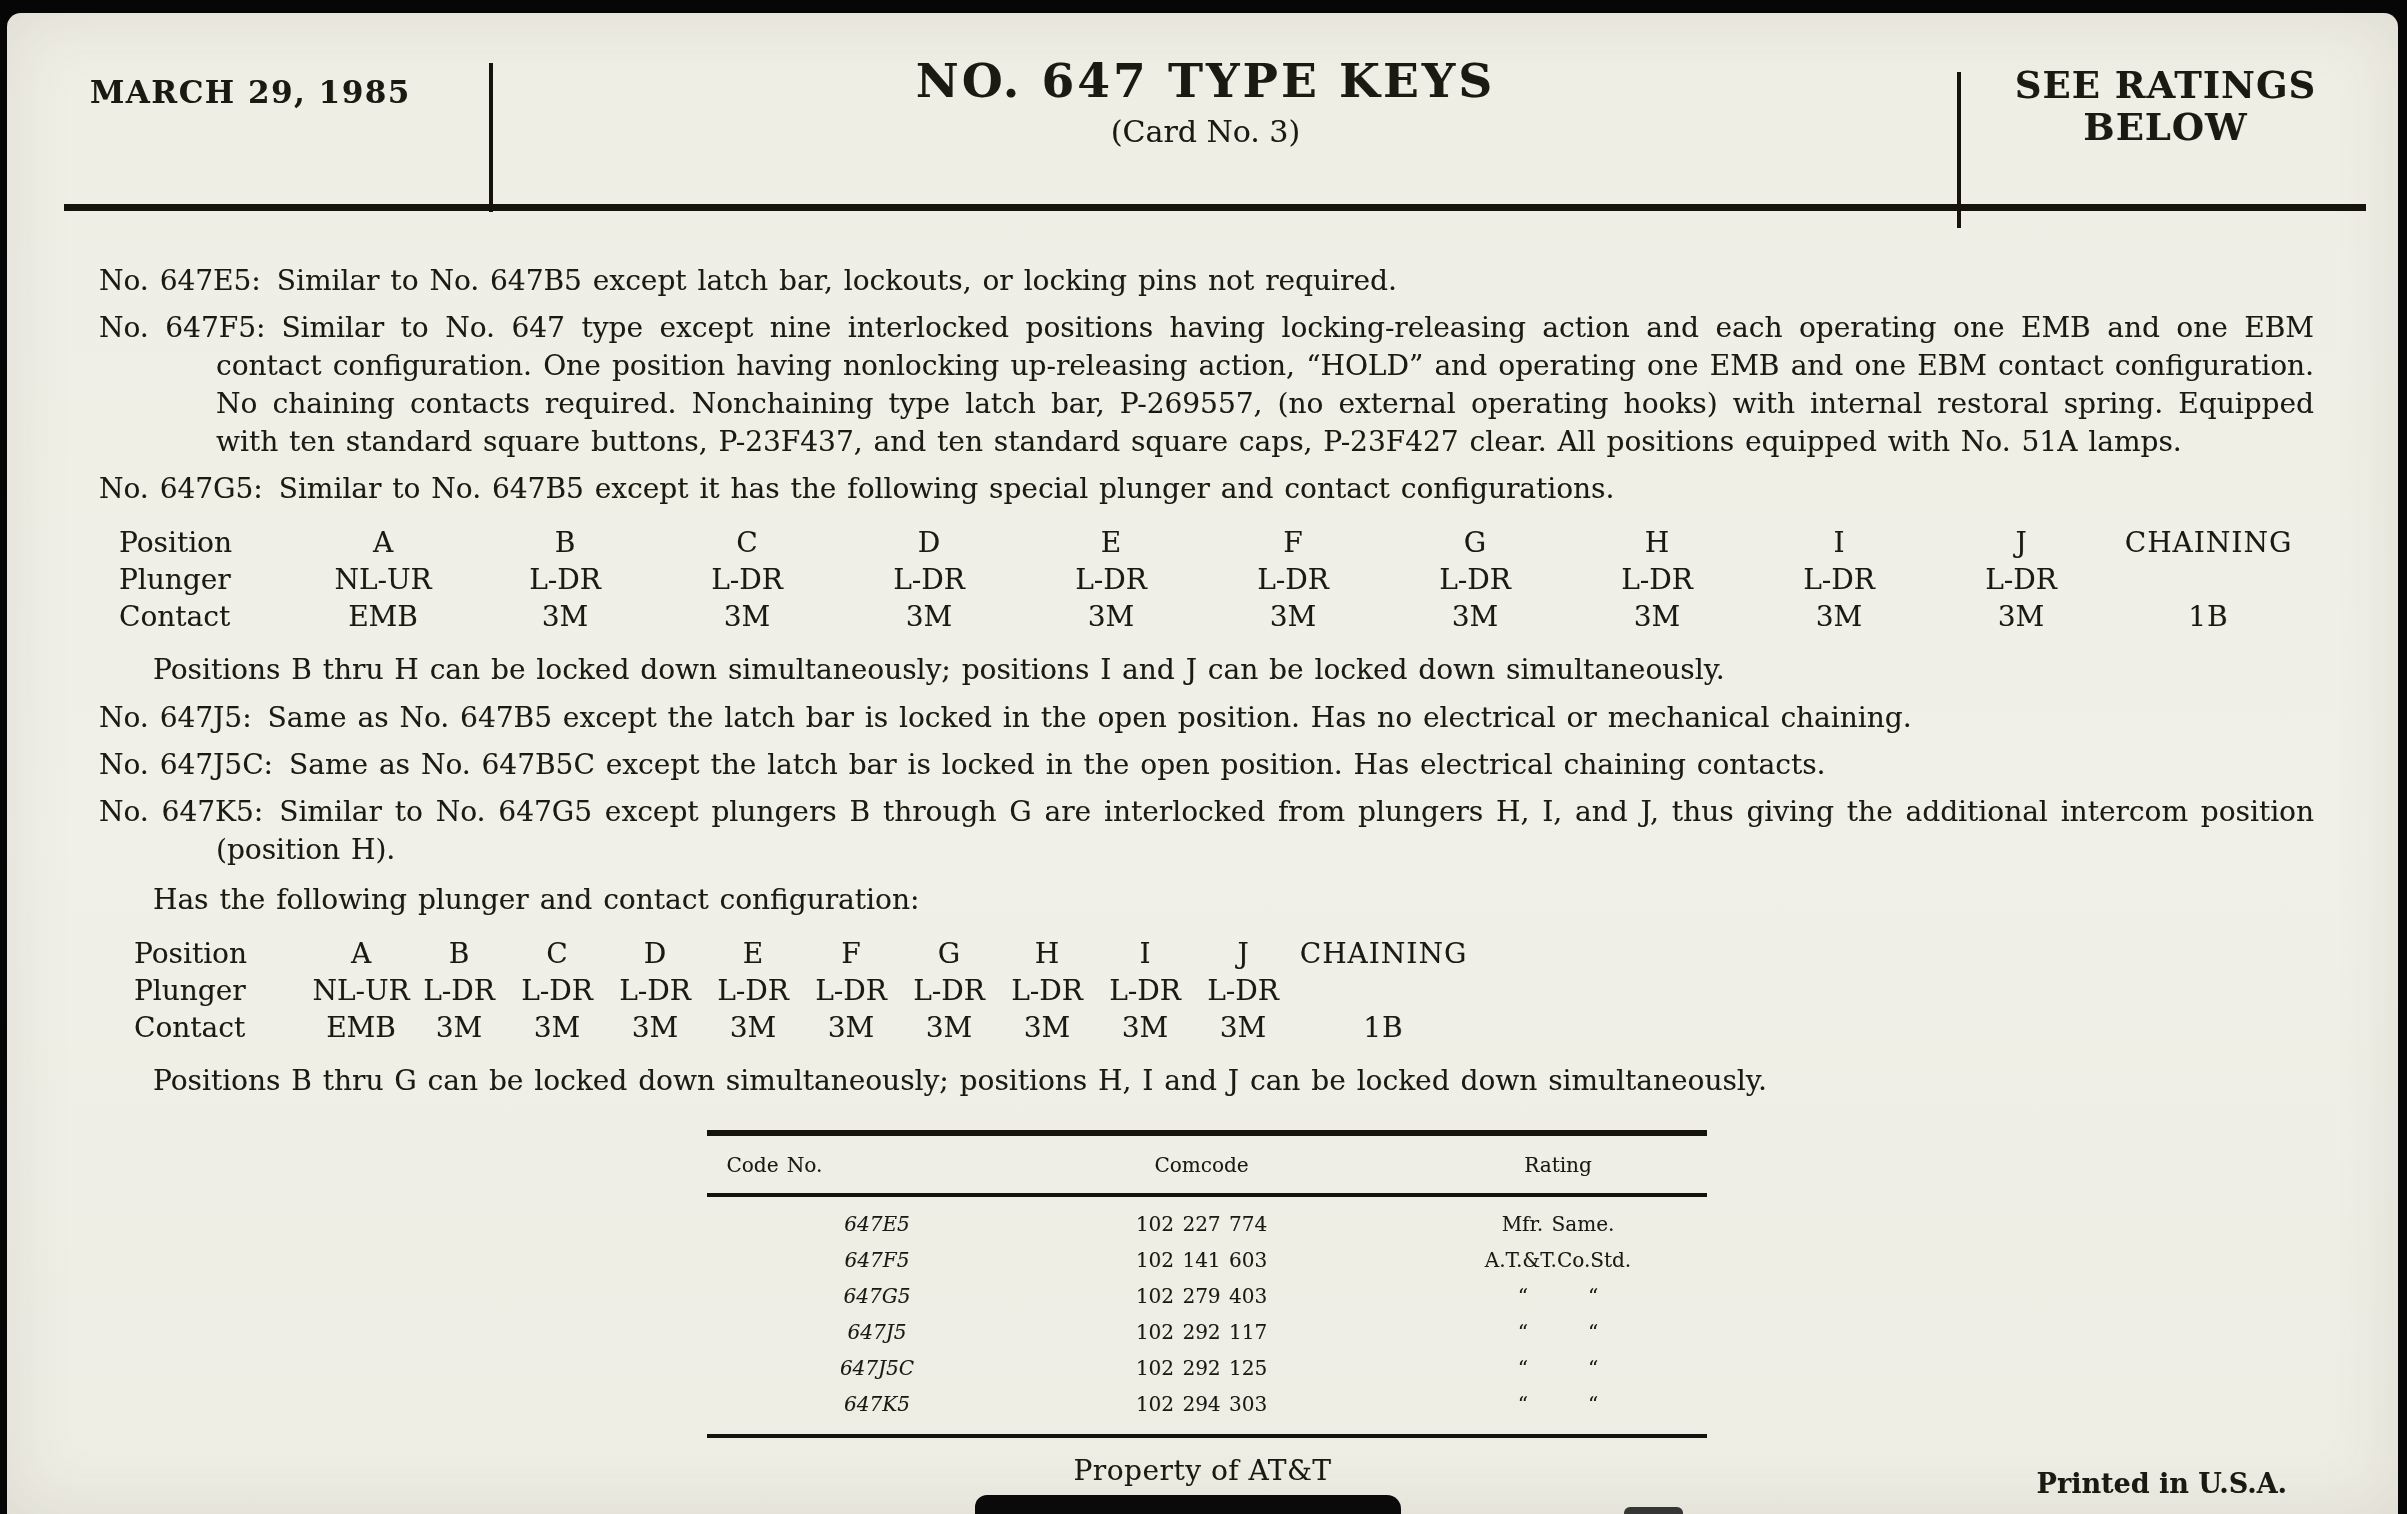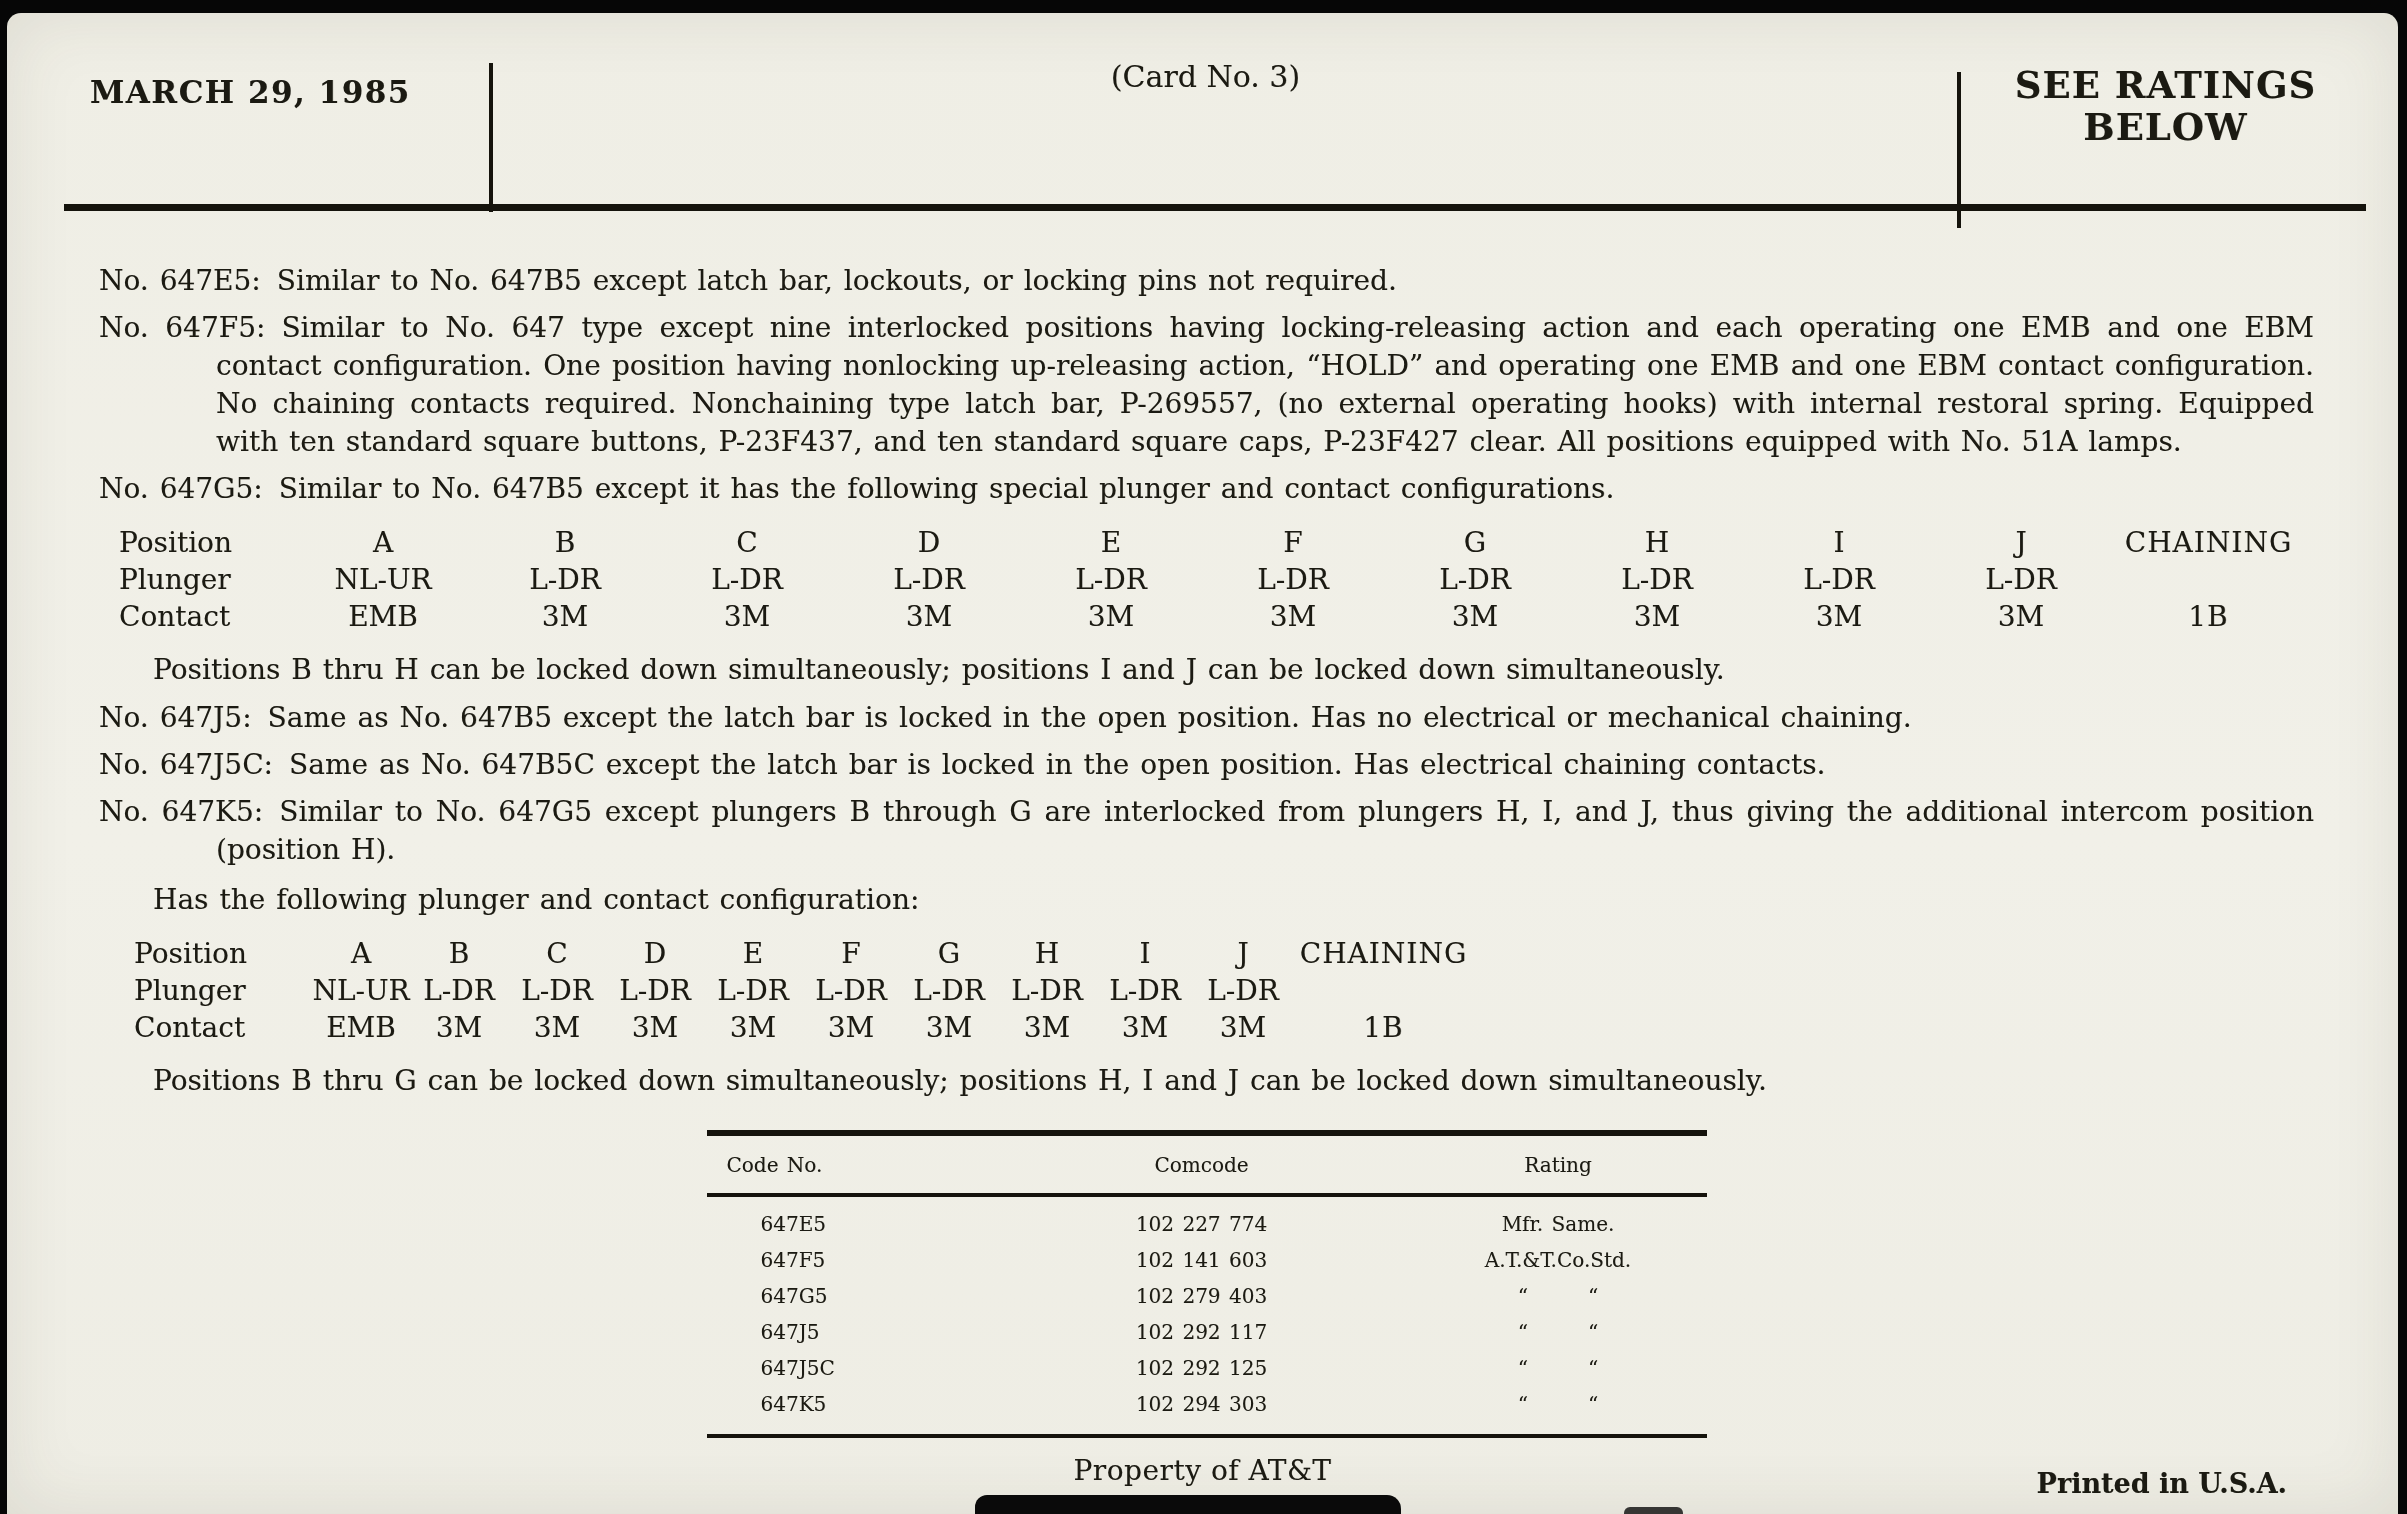--- a/index.html
+++ b/index.html
@@ -63,21 +63,21 @@
   .cfg-chain { text-align: center; letter-spacing: 1px; }
 
   
   .ratings { width: 1000px; margin: 30px auto 0 auto; border-top: 6px solid #15130c; }
   .rt-head {
     display: grid; grid-template-columns: 287px 416px 297px;
     padding: 10px 0 9px 0; border-bottom: 4px solid #15130c;
   }
   .rt-body { padding: 9px 0 12px 0; border-bottom: 4px solid #15130c; }
   .rt-row { display: grid; grid-template-columns: 287px 416px 297px; line-height: 36px; }
-  .rt-c0 { padding-left: 54px; text-align: left; }
+  .rt-c0 { padding-left: 54px; text-align: center; font-style: italic; }
   .rt-c0h { padding-left: 20px; text-align: left; }
   .rt-c1 { text-align: center; }
   .rt-c2 { text-align: center; }
   .ratings, .ratings * { font-size: 20px; }
 
   
   .footer-center {
     position: absolute; bottom: 28px; left: 0; width: 100%;
     text-align: center; font-size: 28px; letter-spacing: 0.5px;
   }
@@ -93,20 +93,21 @@
 </style>
 </head>
 <body>
 
 <div class="scan">
   <div class="page">
 
     <header class="hdr">
       <div class="hdr-date">MARCH 29, 1985</div>
       <div class="hdr-center">
+        <div class="hdr-title">NO. 647 TYPE KEYS</div>
         <div class="hdr-sub">(Card No. 3)</div>
       </div>
       <div class="hdr-right">
         <div>SEE RATINGS</div>
         <div>BELOW</div>
       </div>
       <div class="vdiv vdiv-left"></div>
       <div class="vdiv vdiv-right"></div>
       <div class="hrule"></div>
     </header>

